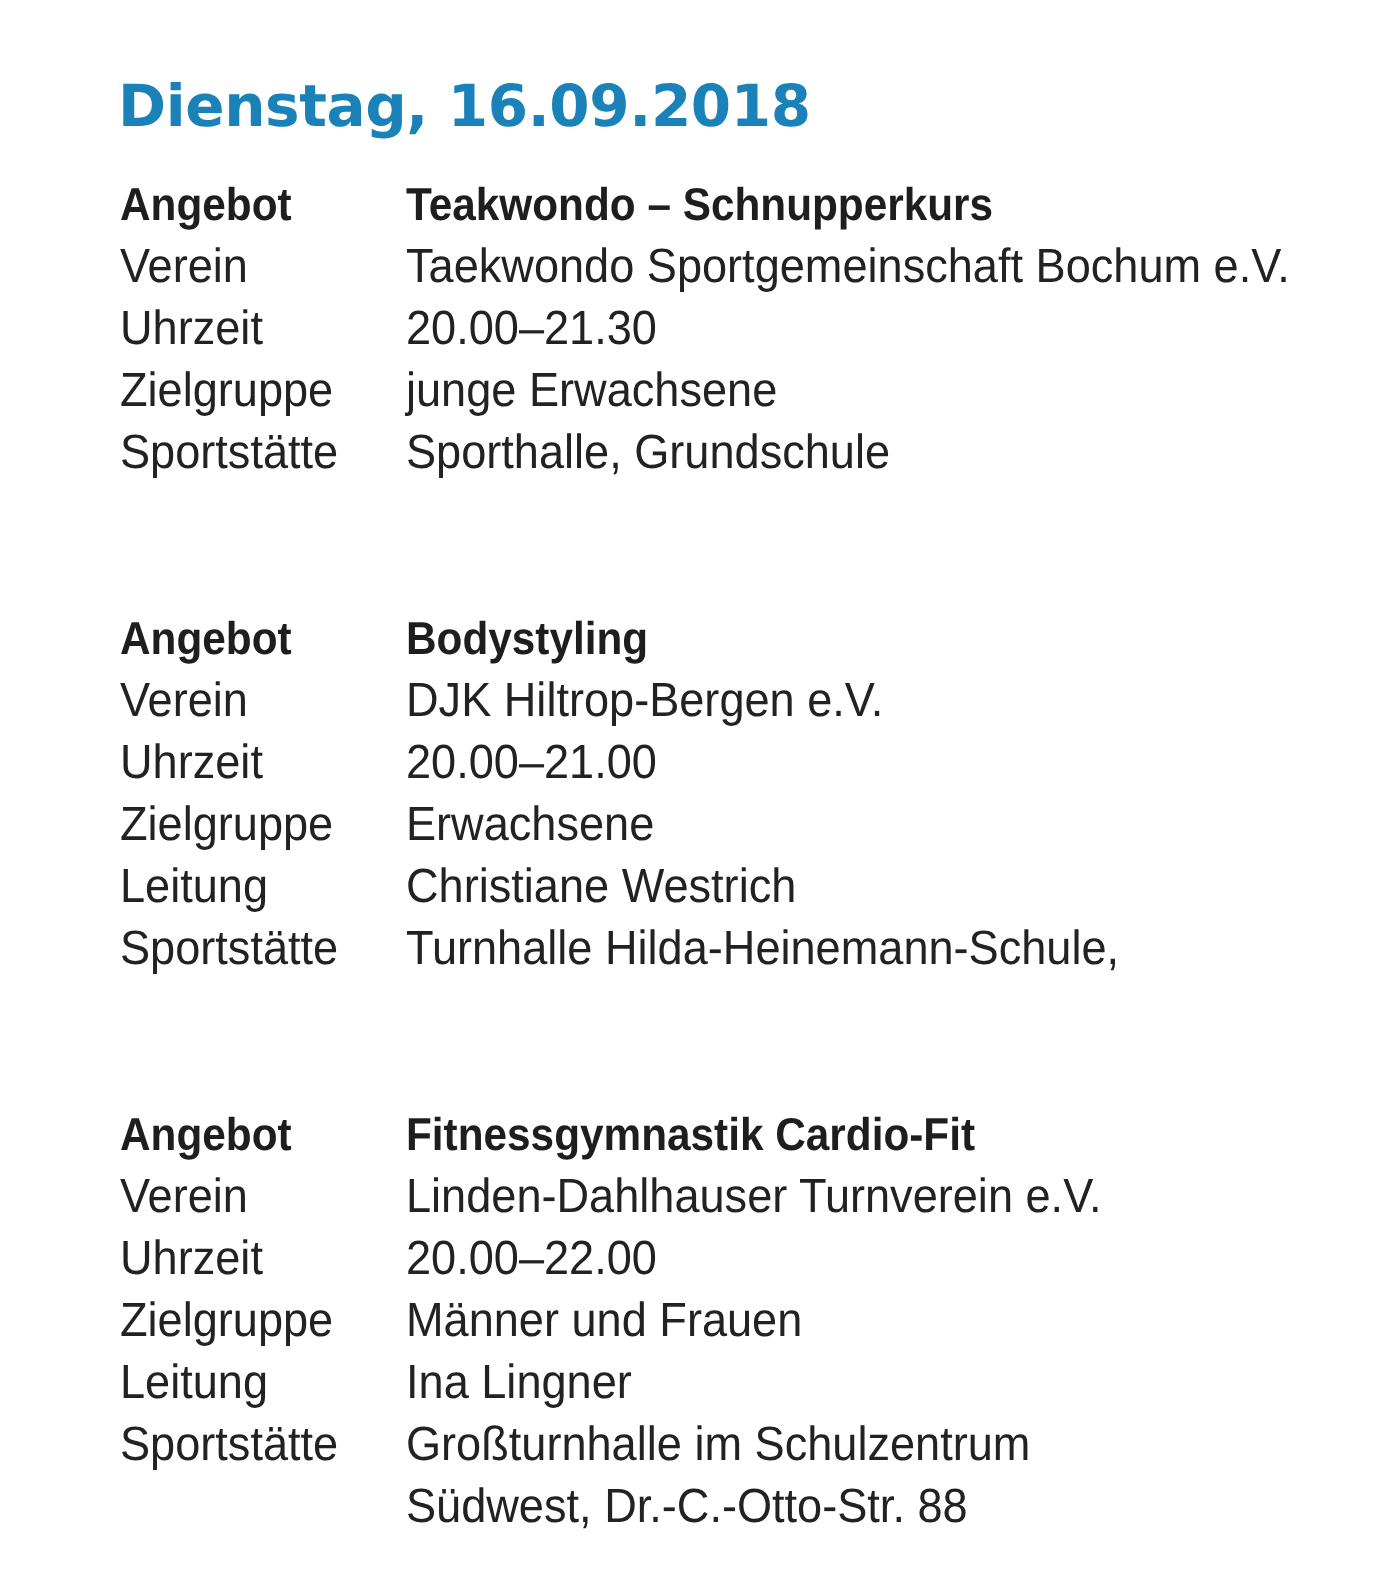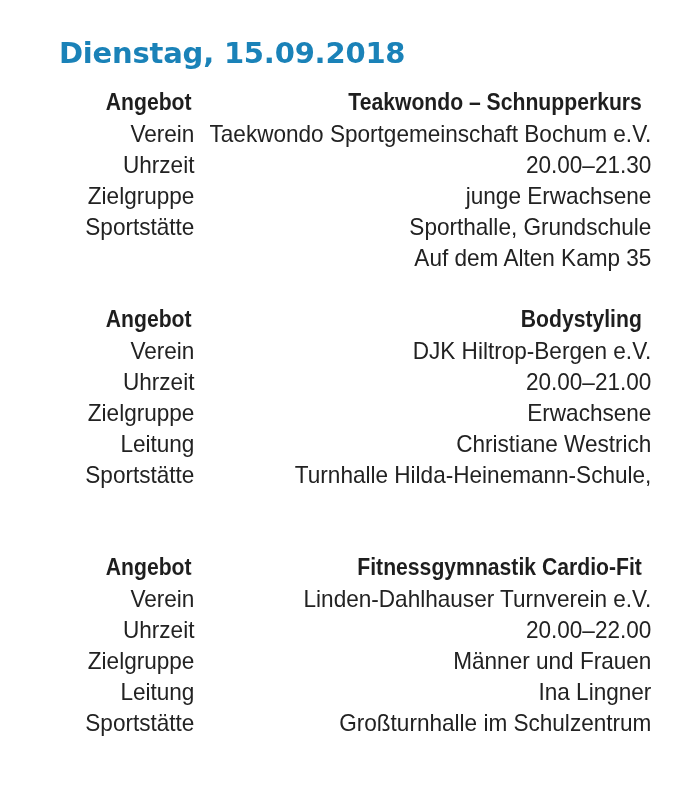--- a/index.html
+++ b/index.html
@@ -32,21 +32,20 @@
       position: absolute;
       left: 60px;
       width: 620px;
     }
     .row {
       display: flex;
       height: 31px;
       line-height: 31px;
       font-size: 24px;
       white-space: nowrap;
-      text-align: right;
     }
     .label {
       width: 143px;
       flex: 0 0 143px;
       font-weight: normal;
       transform-origin: left center;
       transform: scaleX(0.94);
     }
     .value {
       flex: 1 1 auto;
@@ -65,21 +64,21 @@
     .row.head .value {
       font-size: 23px;
     }
     #block-1 { top: 87px; }
     #block-2 { top: 304px; }
     #block-3 { top: 552px; }
   </style>
 </head>
 <body>
 
-<h1 class="title">Dienstag, 15.09.2018</h1>
+<h1 class="title">Dienstag, 16.09.2018</h1>
 
 <div class="block" id="block-1">
   <div class="row head">
     <span class="label">Angebot</span>
     <span class="value">Teakwondo – Schnupperkurs</span>
   </div>
   <div class="row">
     <span class="label">Verein</span>
     <span class="value">Taekwondo Sportgemeinschaft Bochum e.V.</span>
   </div>
@@ -87,24 +86,20 @@
     <span class="label">Uhrzeit</span>
     <span class="value">20.00–21.30</span>
   </div>
   <div class="row">
     <span class="label">Zielgruppe</span>
     <span class="value">junge Erwachsene</span>
   </div>
   <div class="row">
     <span class="label">Sportstätte</span>
     <span class="value">Sporthalle, Grundschule</span>
-  </div>
-  <div class="row">
-    <span class="label"></span>
-    <span class="value">Auf dem Alten Kamp 35</span>
   </div>
 </div>
 
 <div class="block" id="block-2">
   <div class="row head">
     <span class="label">Angebot</span>
     <span class="value">Bodystyling</span>
   </div>
   <div class="row">
     <span class="label">Verein</span>
@@ -146,13 +141,17 @@
     <span class="value">Männer und Frauen</span>
   </div>
   <div class="row">
     <span class="label">Leitung</span>
     <span class="value">Ina Lingner</span>
   </div>
   <div class="row">
     <span class="label">Sportstätte</span>
     <span class="value">Großturnhalle im Schulzentrum</span>
   </div>
+  <div class="row">
+    <span class="label"></span>
+    <span class="value">Südwest, Dr.-C.-Otto-Str. 88</span>
+  </div>
 </div>
 
 </body></html>

